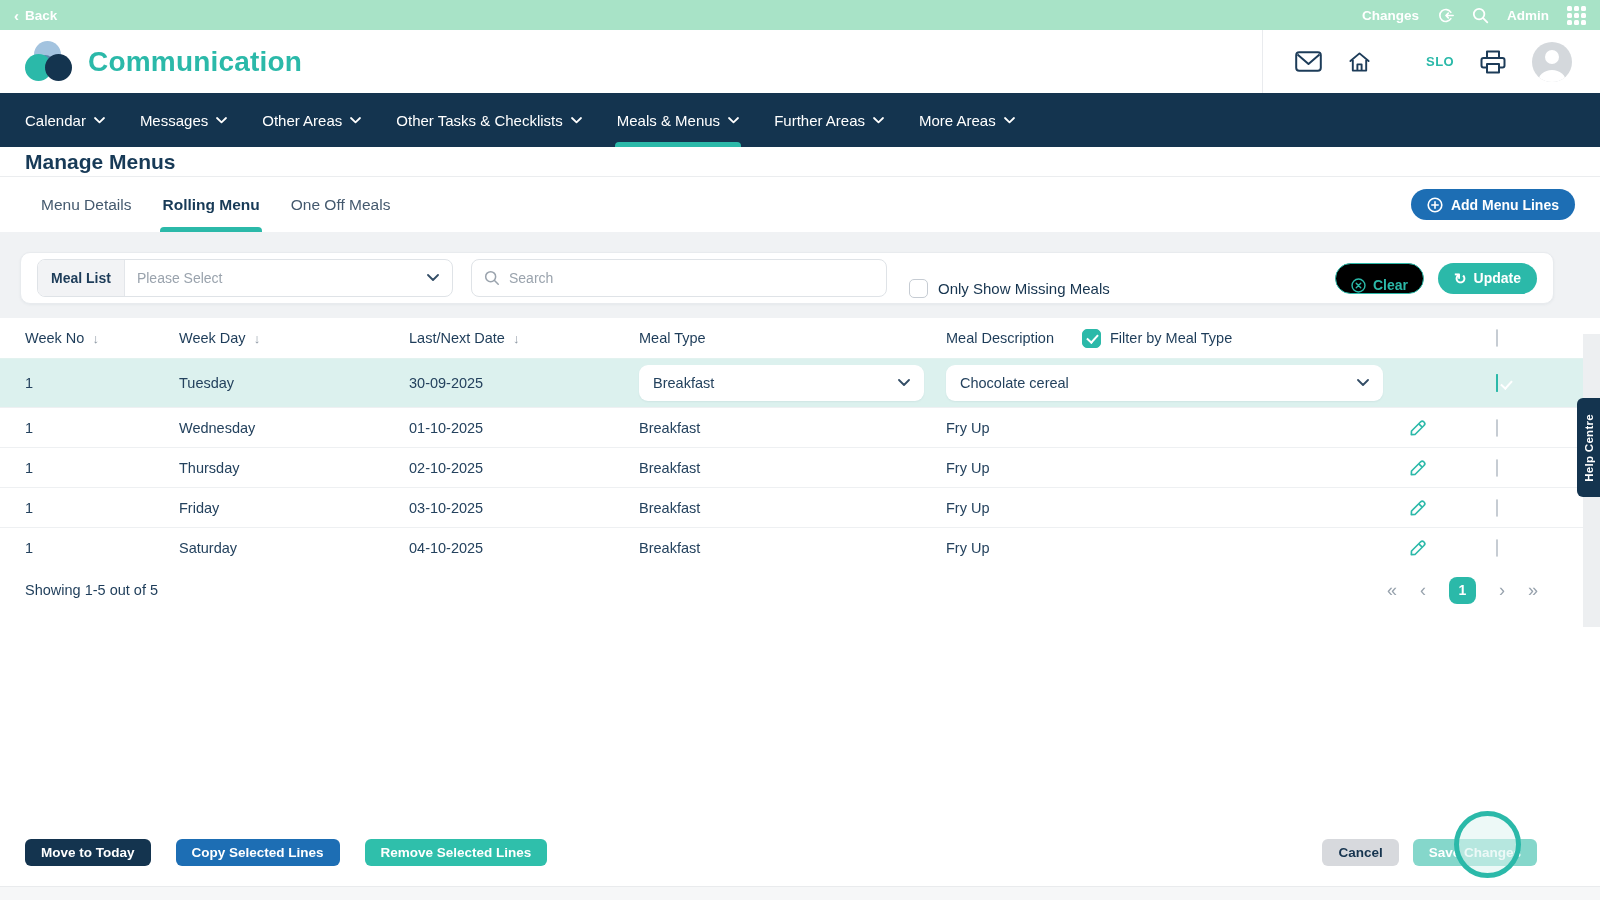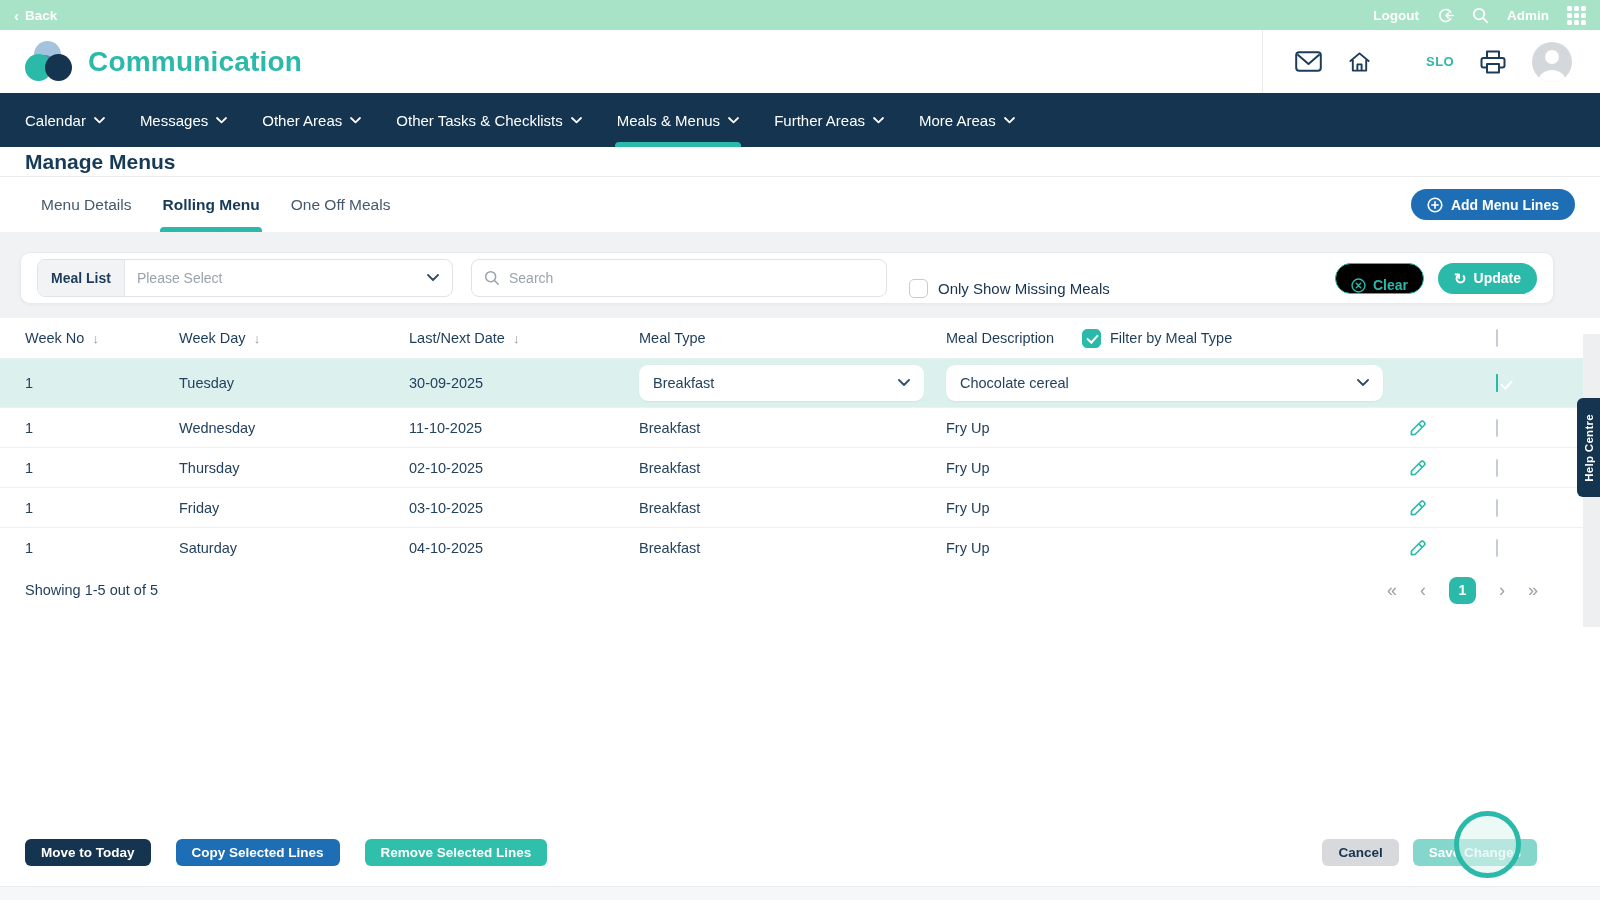--- a/index.html
+++ b/index.html
@@ -110,21 +110,21 @@
 </style>
 </head>
 <body>
 
 <div class="utilbar">
   <div class="back-link">
     <span class="back-chev">‹</span>
     <span>Back</span>
   </div>
   <div class="util-right">
-    <span>Logout</span>
+    <span>Changes</span>
     <span class="util-icon">
       <svg width="17" height="17" viewBox="0 0 20 20">
           <path d="M16.3 6.3 A7 7 0 1 0 16.3 13.7" fill="none" stroke="#fff" stroke-width="1.9" stroke-linecap="round"></path>
           <path d="M19 10 H10.5 M13.3 7.2 L10.5 10 L13.3 12.8" fill="none" stroke="#fff" stroke-width="1.9" stroke-linecap="round" stroke-linejoin="round"></path>
         </svg>
     </span>
     <span class="util-icon">
       <svg width="17" height="17" viewBox="0 0 18 18">
           <circle cx="7.5" cy="7.5" r="5.6" fill="none" stroke="#fff" stroke-width="1.9"></circle>
           <line x1="11.8" y1="11.8" x2="16.2" y2="16.2" stroke="#fff" stroke-width="1.9" stroke-linecap="round"></line>
@@ -348,21 +348,21 @@
           </svg>
       </div>
     </div>
     <div></div>
     <div><span class="checkbox checked"></span></div>
   </div>
 
   <div class="grid-cols row">
     <div>1</div>
     <div>Wednesday</div>
-    <div>11-10-2025</div>
+    <div>01-10-2025</div>
     <div>Breakfast</div>
     <div>Fry Up</div>
     <div>
         <button class="pencil-btn">
           <svg width="20" height="20" viewBox="0 0 24 24">
             <path d="M15 4.8 a2.6 2.6 0 0 1 4.2 4.2 L8.4 19.8 L4 20 L4.2 15.6 Z" fill="none" stroke="#2BB9A9" stroke-width="2" stroke-linejoin="round"></path>
             <path d="M13 7 l4 4" stroke="#2BB9A9" stroke-width="2"></path>
           </svg>
         </button>
       </div>

